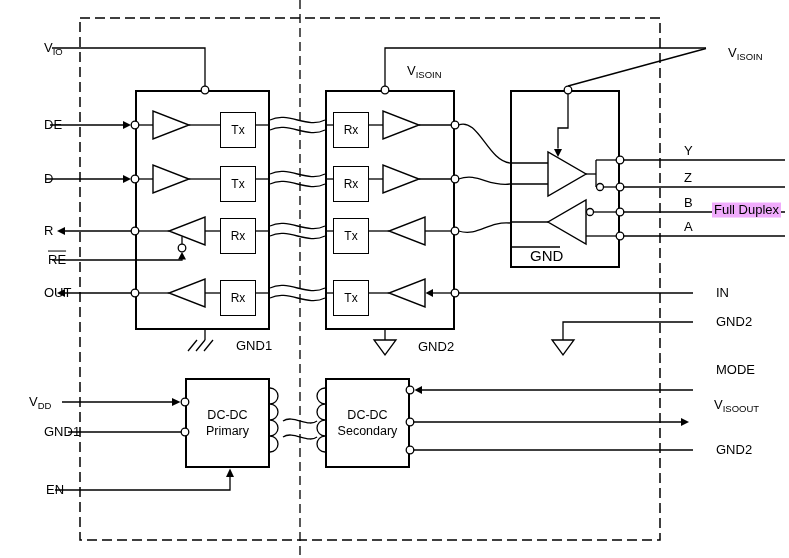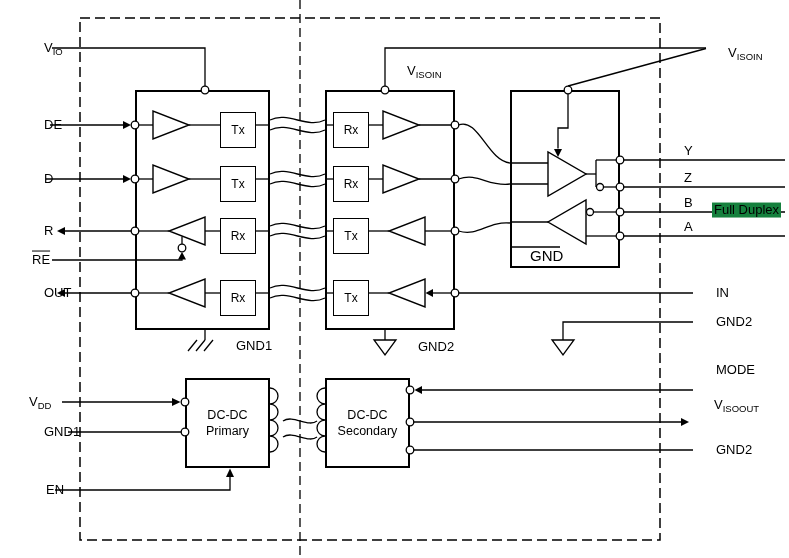--- a/index.html
+++ b/index.html
@@ -8,21 +8,21 @@
   .block{position:absolute;border:2px solid #000;background:#fff;box-sizing:border-box;}
   .dc{display:flex;flex-direction:column;align-items:center;justify-content:center;
       font-size:12.5px;line-height:1.3;text-align:center;}
   .sbox{position:absolute;width:36px;height:36px;border:1.5px solid #000;background:#fff;
         box-sizing:border-box;display:flex;align-items:center;justify-content:center;font-size:12px;}
   .wires{position:absolute;left:0;top:0;pointer-events:none;}
   .lbl{position:absolute;font-size:13px;transform:translateY(-50%);white-space:nowrap;line-height:1.15;margin-left:16px;}
   .lbl.small{font-size:15px;}
   sub.ss{font-size:9.5px;line-height:0;}
   .ovl{text-decoration:overline;}
-  .bg{background:#15803d;padding:0 2px;}
+  .bg{background:#f0abfc;padding:0 2px;}
 </style>
 </head>
 <body>
 
 <div class="stage">
 
   <div class="block" style="left:135px;top:90px;width:135px;height:240px"></div>
   <div class="block" style="left:325px;top:90px;width:130px;height:240px"></div>
   <div class="block" style="left:510px;top:90px;width:110px;height:178px"></div>
   <div class="block dc" style="left:185px;top:378px;width:85px;height:90px">
@@ -214,21 +214,21 @@
         <path d="M283 437 C293 430 308 444 317 437"></path>
       </g>
 
     </g>
   </svg>
 
   <span class="lbl" style="left:28px;top:48px"><span>V</span><sub class="ss">IO</sub></span>
   <span class="lbl" style="left:28px;top:125px">DE</span>
   <span class="lbl" style="left:28px;top:179px">D</span>
   <span class="lbl" style="left:28px;top:231px">R</span>
-  <span class="lbl ovl" style="left:16px;top:260px">RE</span>
+  <span class="lbl ovl" style="left:32px;top:260px">RE</span>
   <span class="lbl" style="left:28px;top:293px">OUT</span>
   <span class="lbl" style="left:13px;top:402px"><span>V</span><sub class="ss">DD</sub></span>
   <span class="lbl" style="left:28px;top:432px">GND1</span>
   <span class="lbl" style="left:30px;top:490px">EN</span>
 
   <span class="lbl" style="left:391px;top:71px"><span>V</span><sub class="ss">ISOIN</sub></span>
   <span class="lbl" style="left:712px;top:53px"><span>V</span><sub class="ss">ISOIN</sub></span>
 
   <span class="lbl" style="left:668px;top:151px">Y</span>
   <span class="lbl" style="left:668px;top:178px">Z</span>

